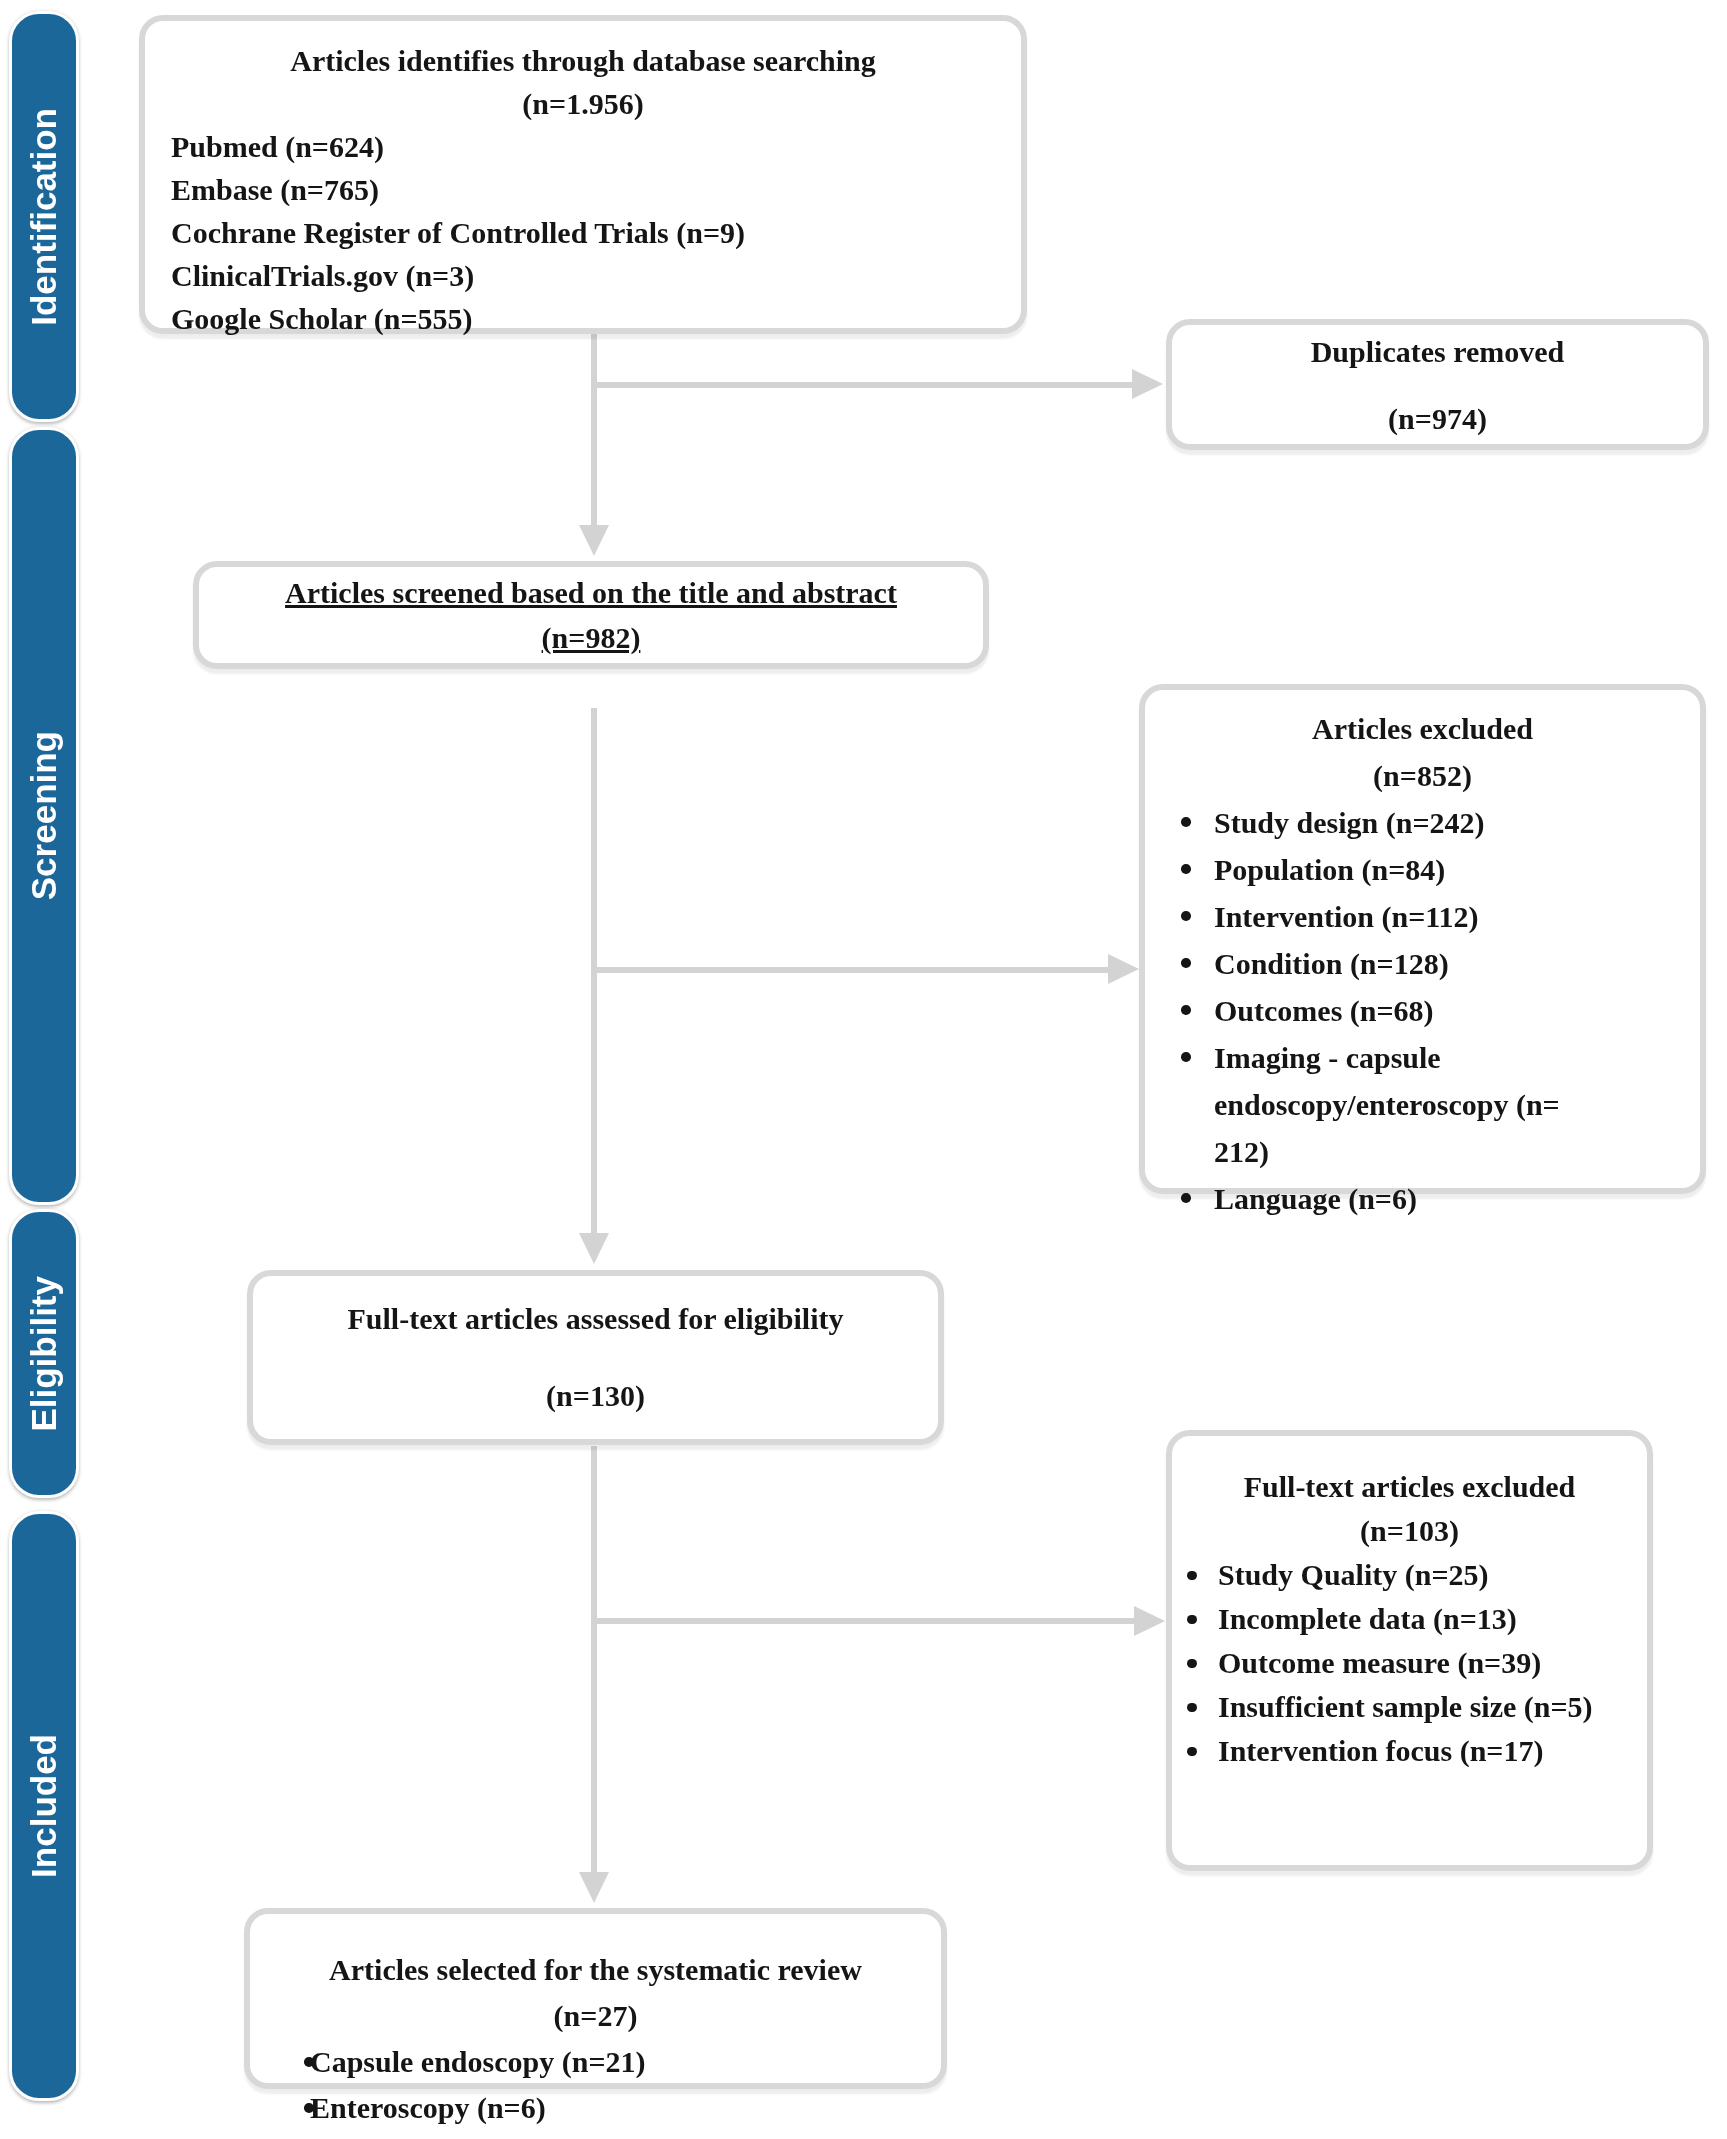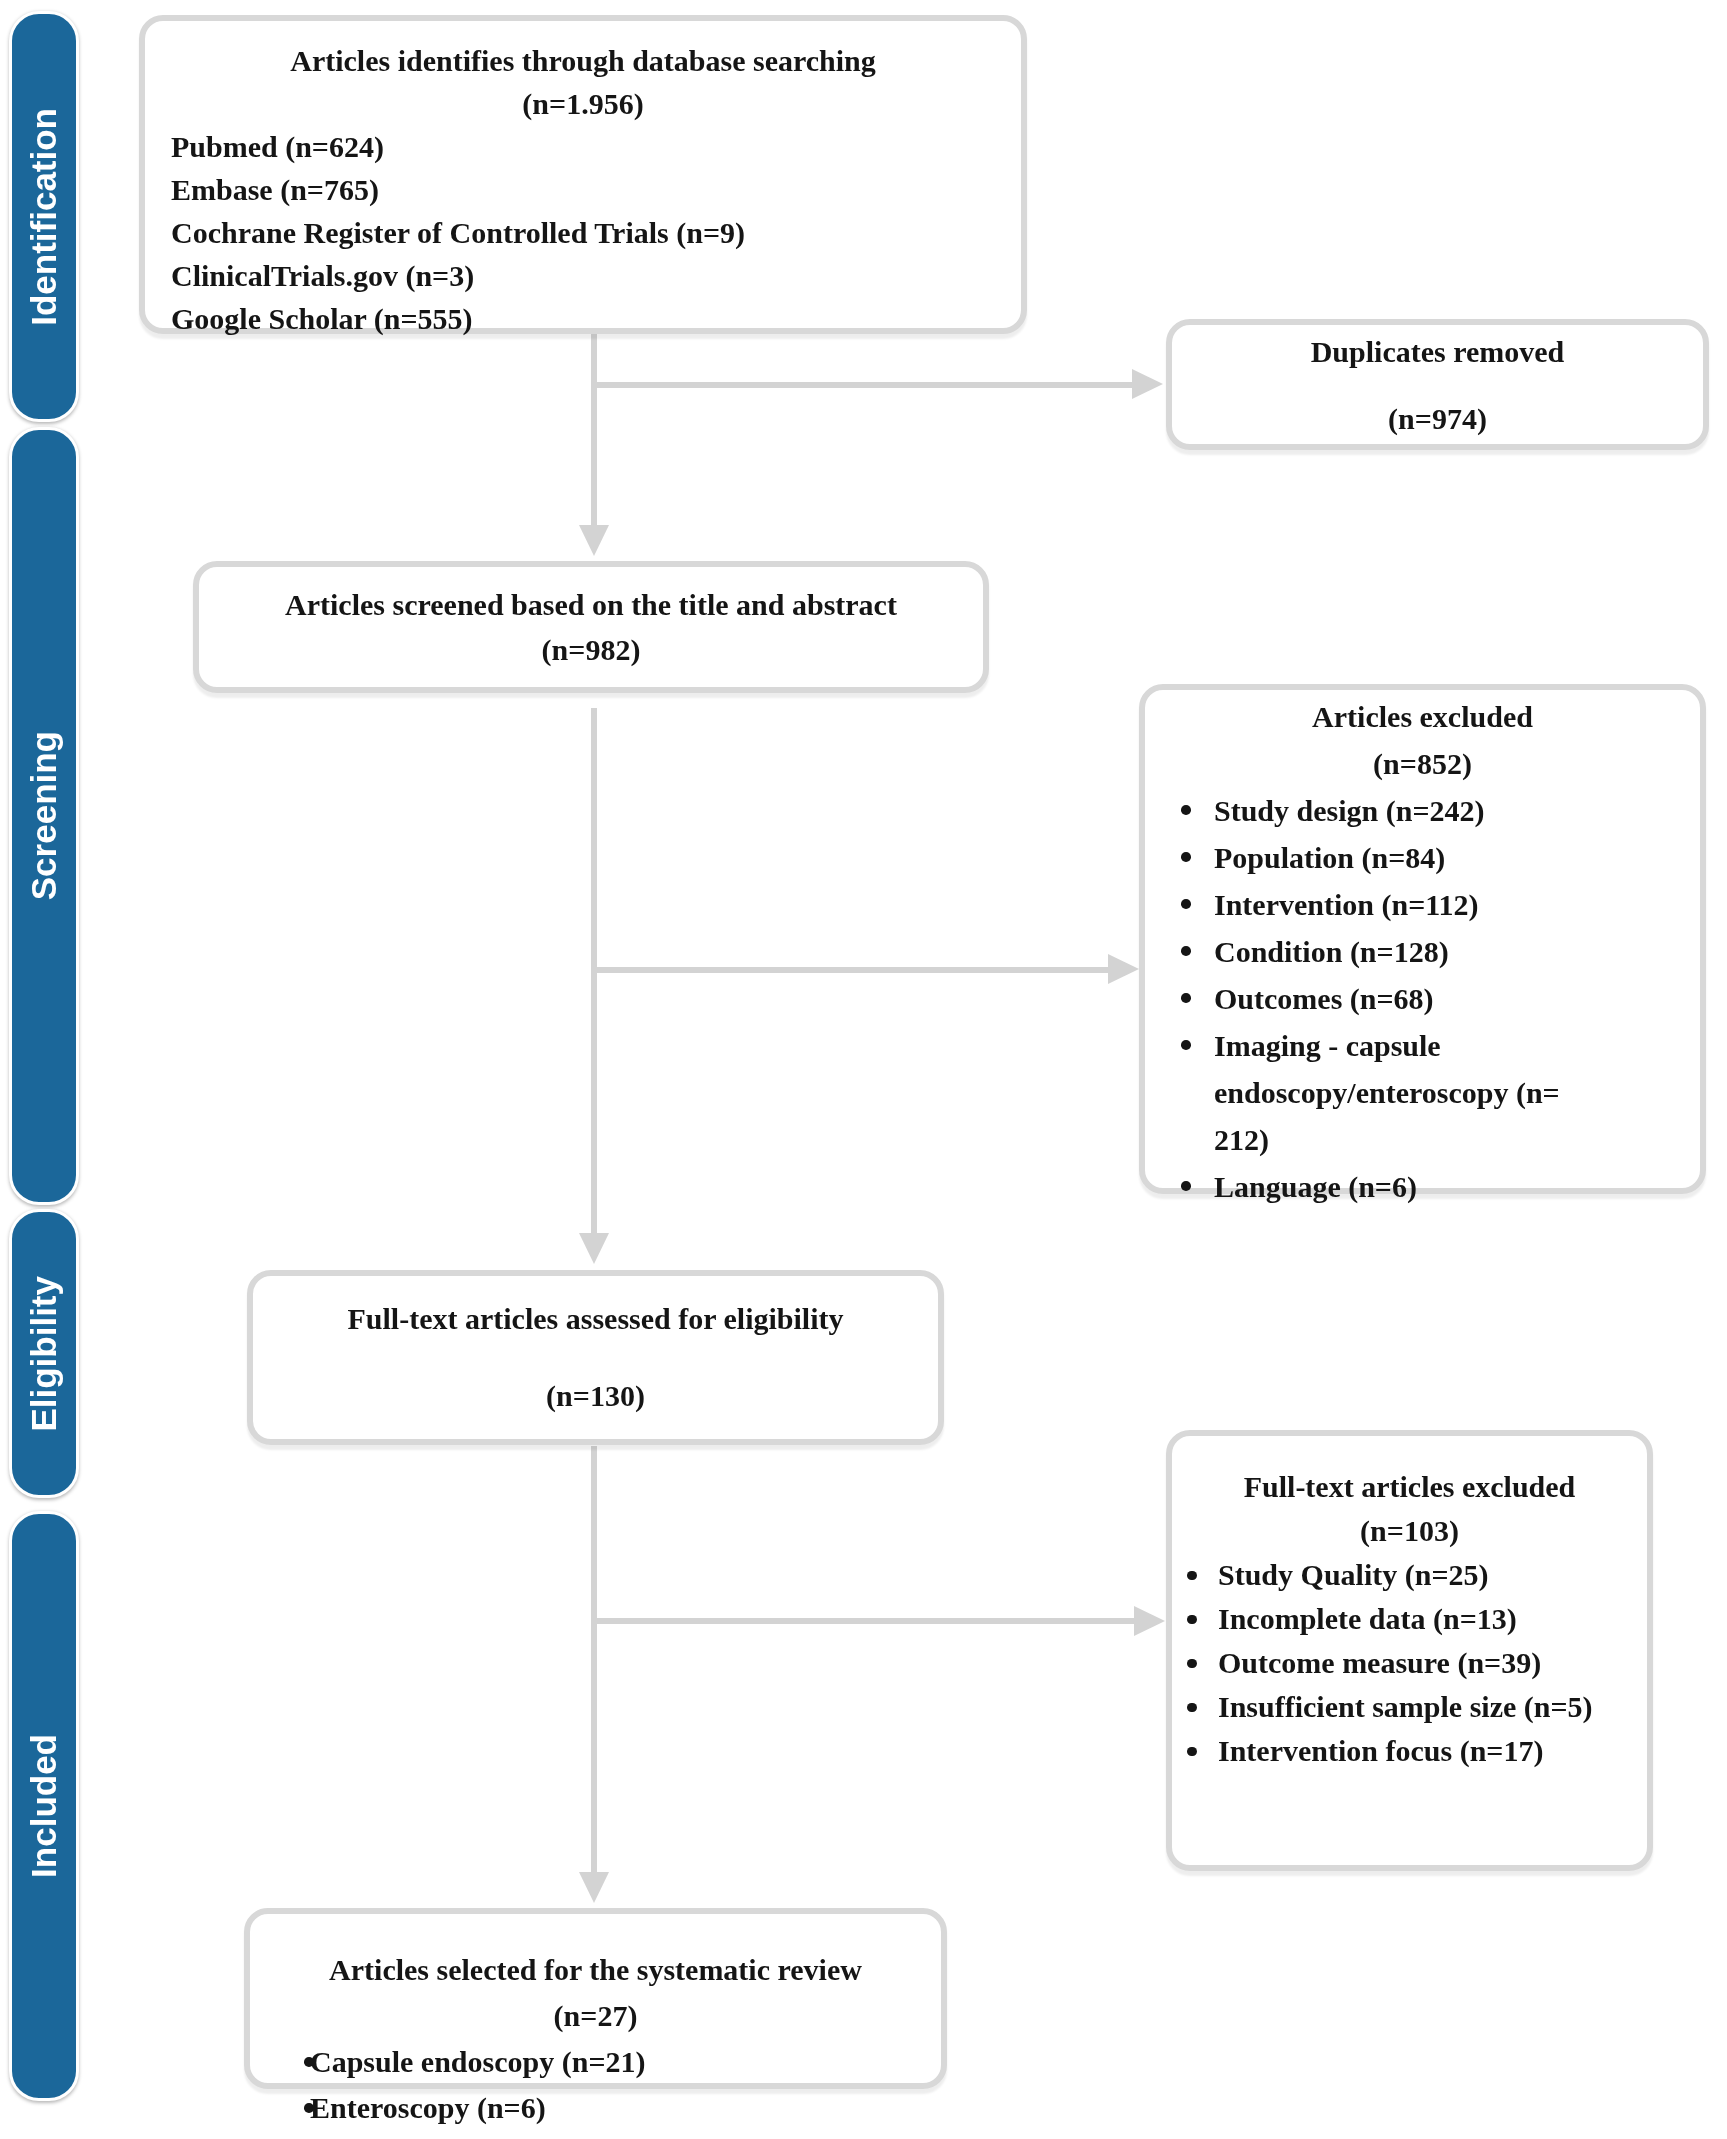--- a/index.html
+++ b/index.html
@@ -51,22 +51,22 @@
   .item.bullet::before{
     content:"";
     position:absolute;
     width:9.7px;height:9.7px;border-radius:50%;
     background:#151515;
     top:0.6em;
   }
 
   .b1{left:139px;top:15px;width:888px;height:319px;line-height:43px;padding-top:18px;}
   .b2{left:1166px;top:319px;width:543px;height:131px;line-height:43px;justify-content:center;gap:24px;}
-  .b3{left:193px;top:561px;width:796px;height:132px;line-height:45px;justify-content:center;}
-  .b4{left:1139px;top:684px;width:567px;height:510px;line-height:47px;padding-top:3px;}
+  .b3{left:193px;top:561px;width:796px;height:108px;line-height:45px;justify-content:center;text-decoration:underline;}
+  .b4{left:1139px;top:684px;width:567px;height:510px;line-height:47px;padding-top:15px;}
   .b5{left:247px;top:1270px;width:697px;height:175px;line-height:42px;justify-content:center;gap:35px;}
   .b6{left:1166px;top:1430px;width:487px;height:441px;line-height:44px;padding-top:28.5px;}
   .b7{left:244px;top:1908px;width:703px;height:181px;line-height:46px;padding-top:33px;}
 
   .b4 .item{padding-left:69px;}
   .b4 .item.bullet::before{left:36px;}
   .b4 .item.cont{padding-left:69px;}
   .b6 .item{padding-left:46px;}
   .b6 .item.bullet::before{left:15px;}
   .b7 .item{padding-left:60px;}

